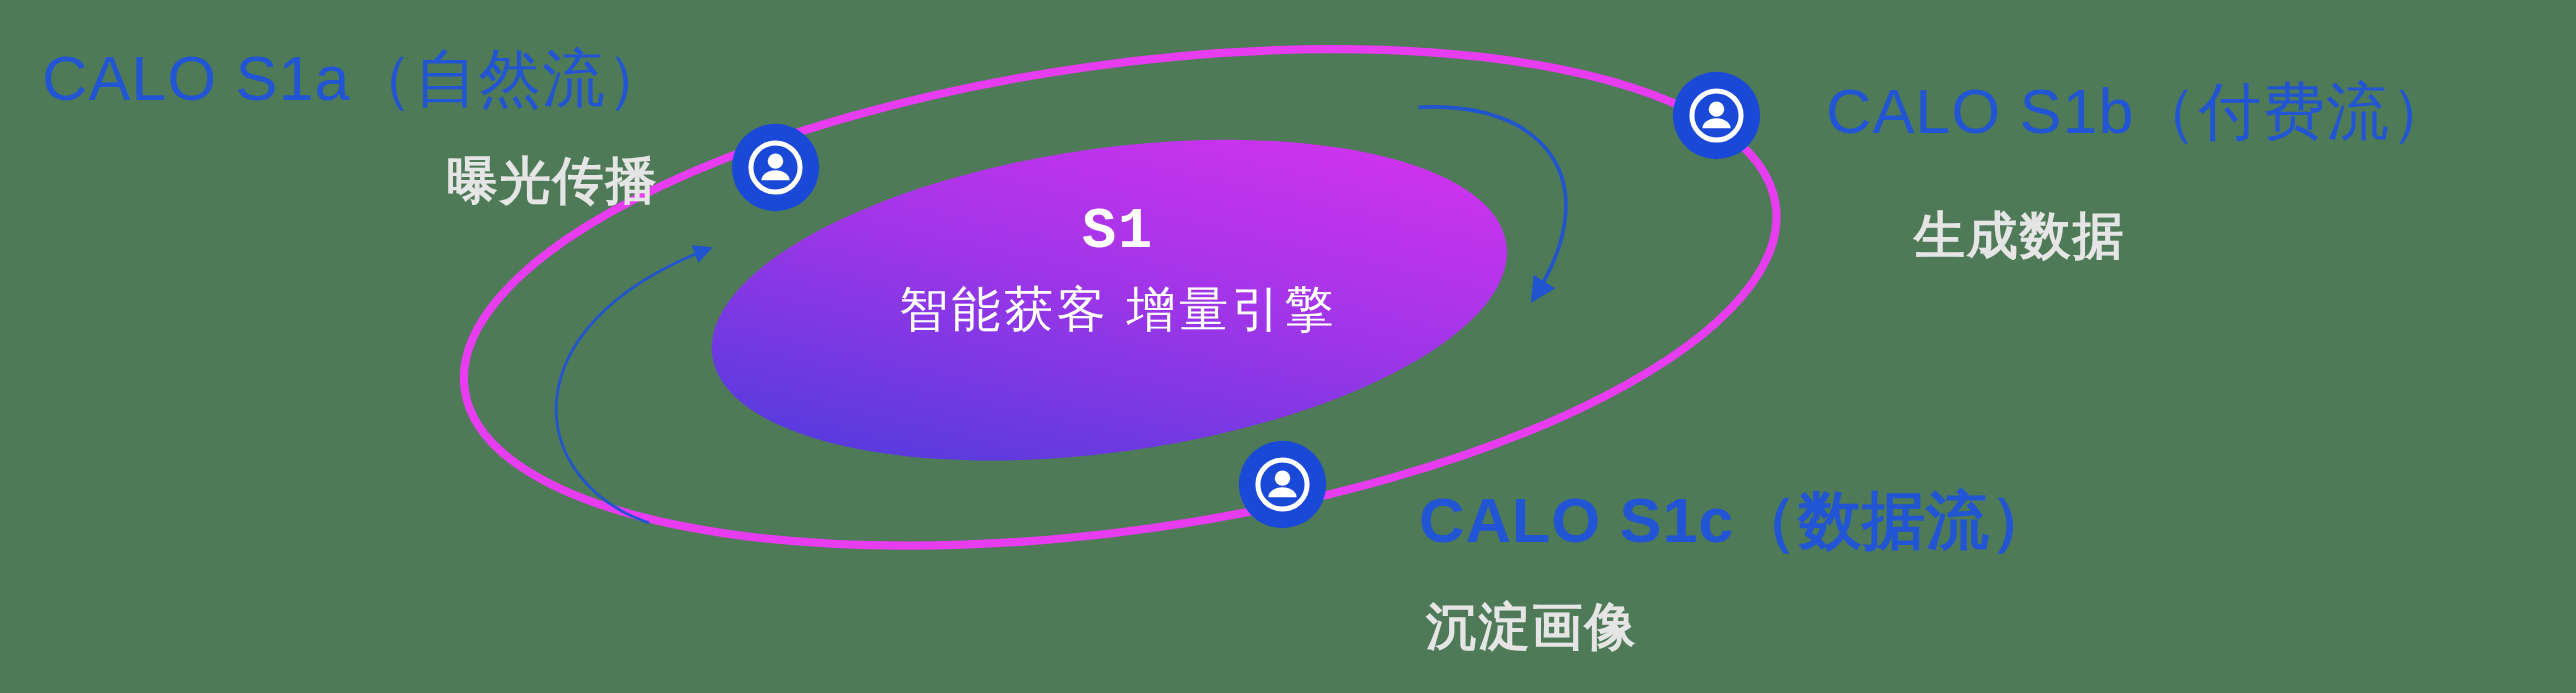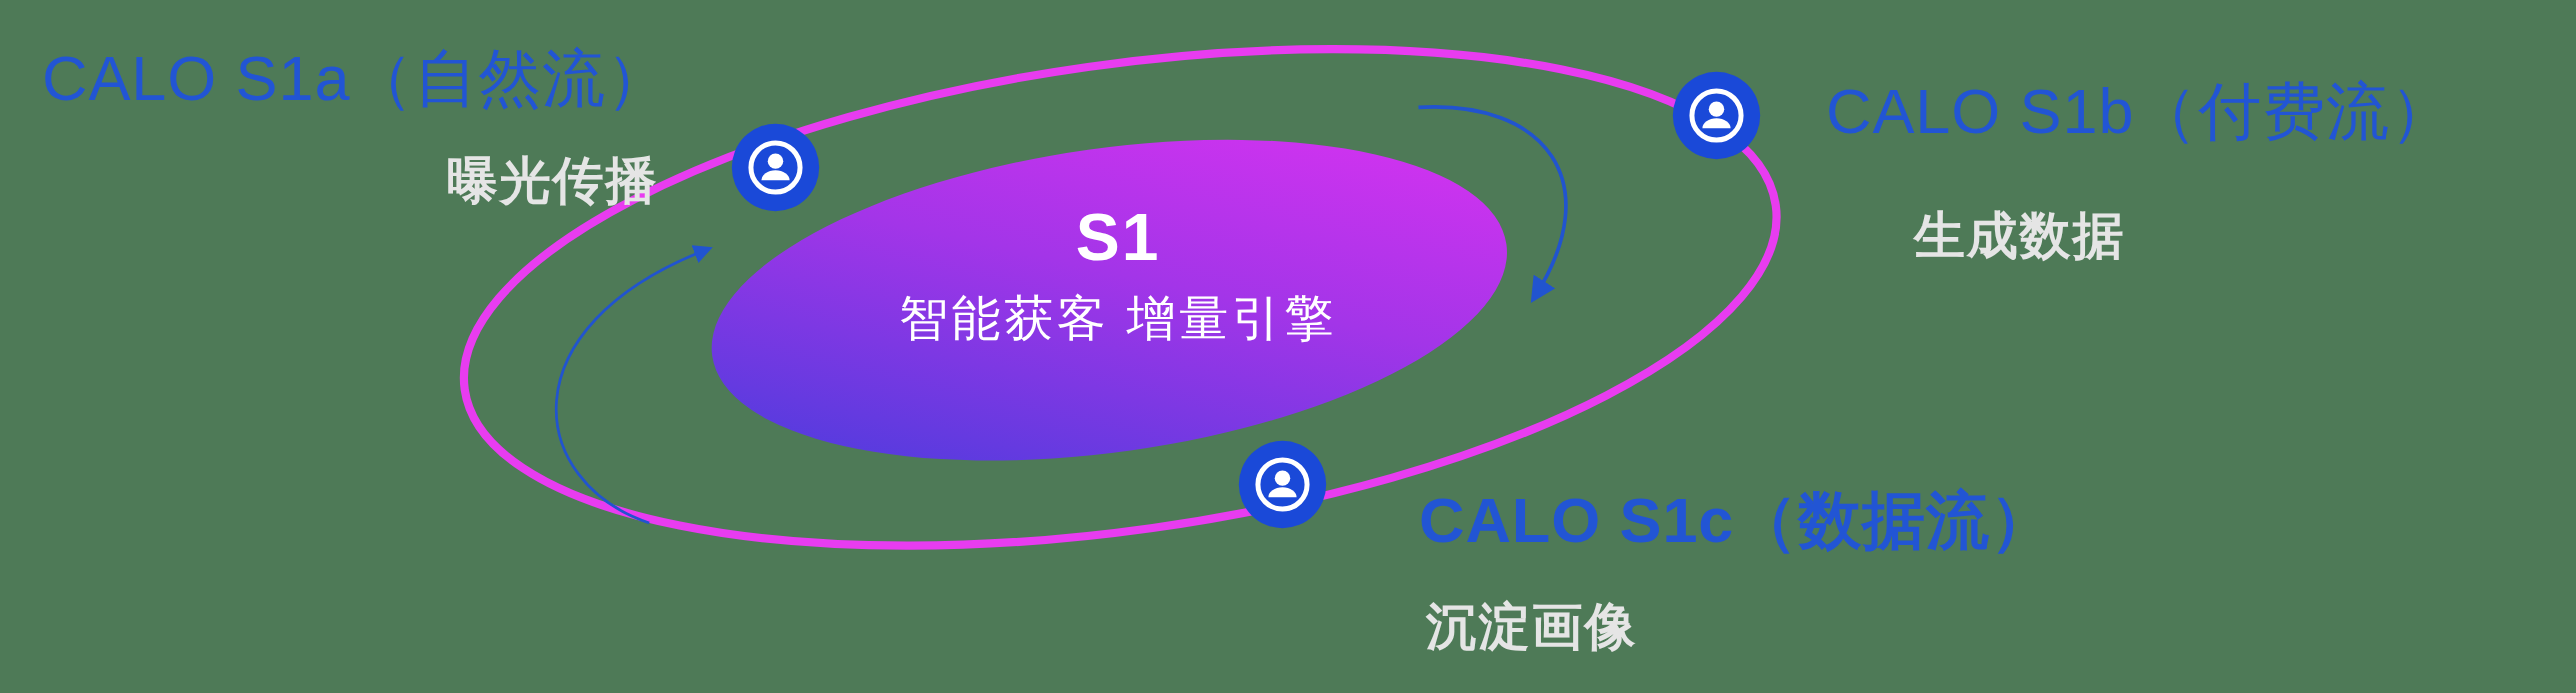--- a/index.html
+++ b/index.html
@@ -47,24 +47,25 @@
   .core-text {
     position: absolute;
     left: 1118px;
     top: 204px;
     transform: translateX(-50%);
     text-align: center;
     color: #ffffff;
     white-space: nowrap;
   }
   .core-title {
-    font-size: 66px;
+    font-size: 57px;
     font-weight: 600;
     letter-spacing: 1.8px;
     line-height: 1;
+    font-family: Liberation Mono, monospace;
   }
   .core-subtitle {
     margin-top: 16.4px;
     font-size: 49px;
     font-weight: 400;
     letter-spacing: 3.6px;
     text-align: right;
   }
 
   

